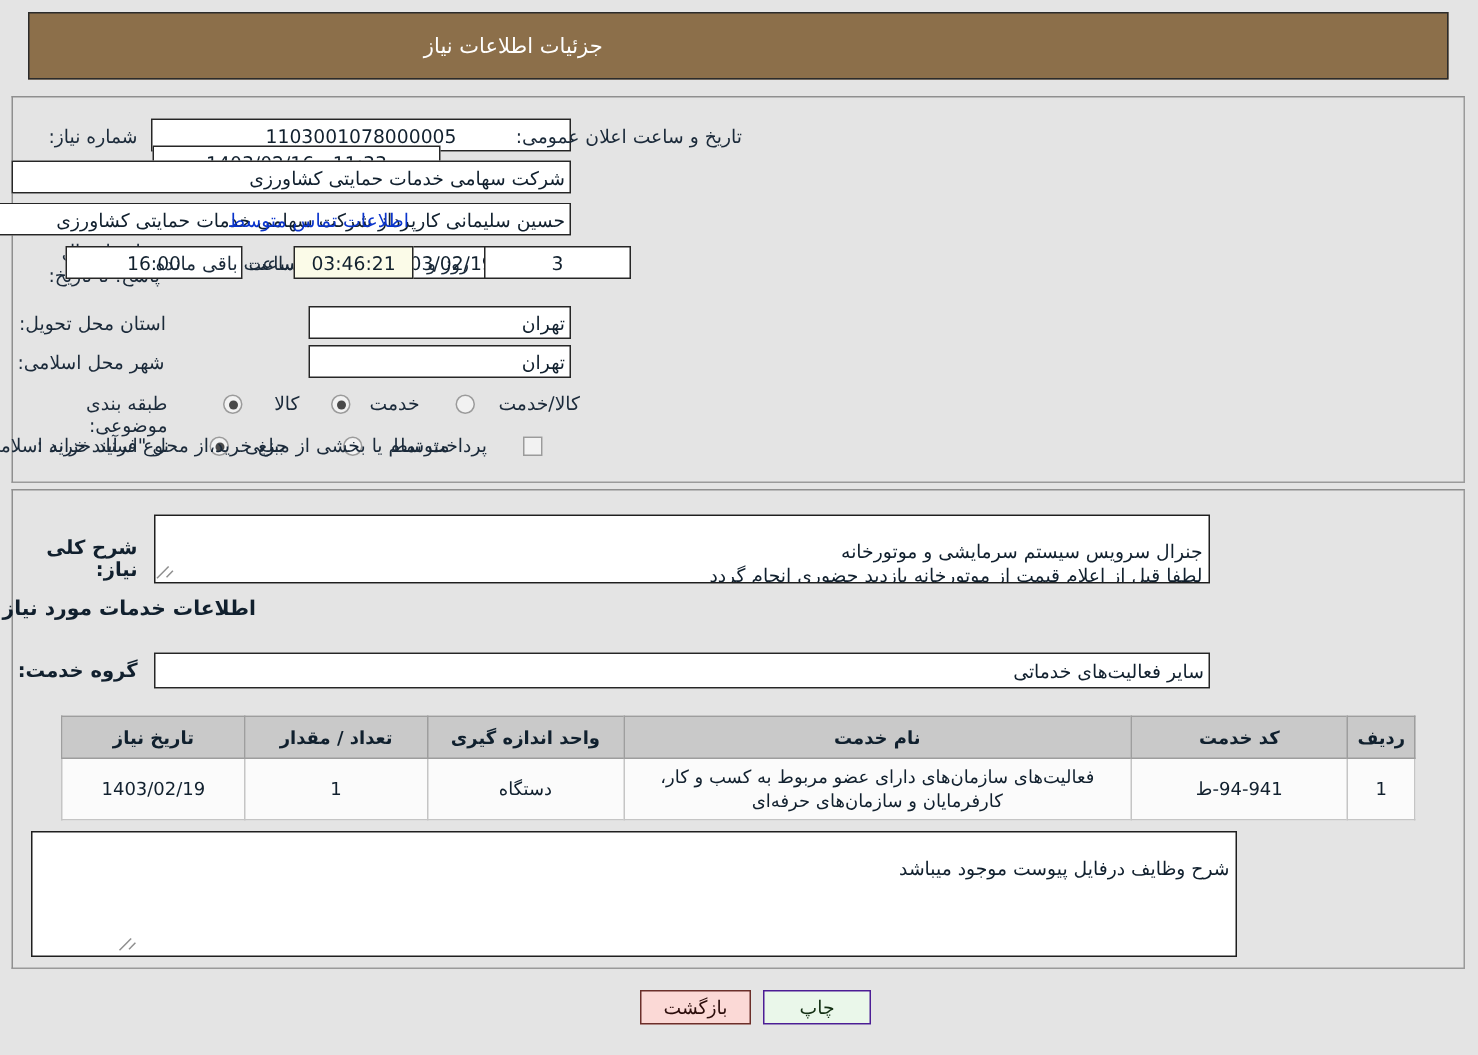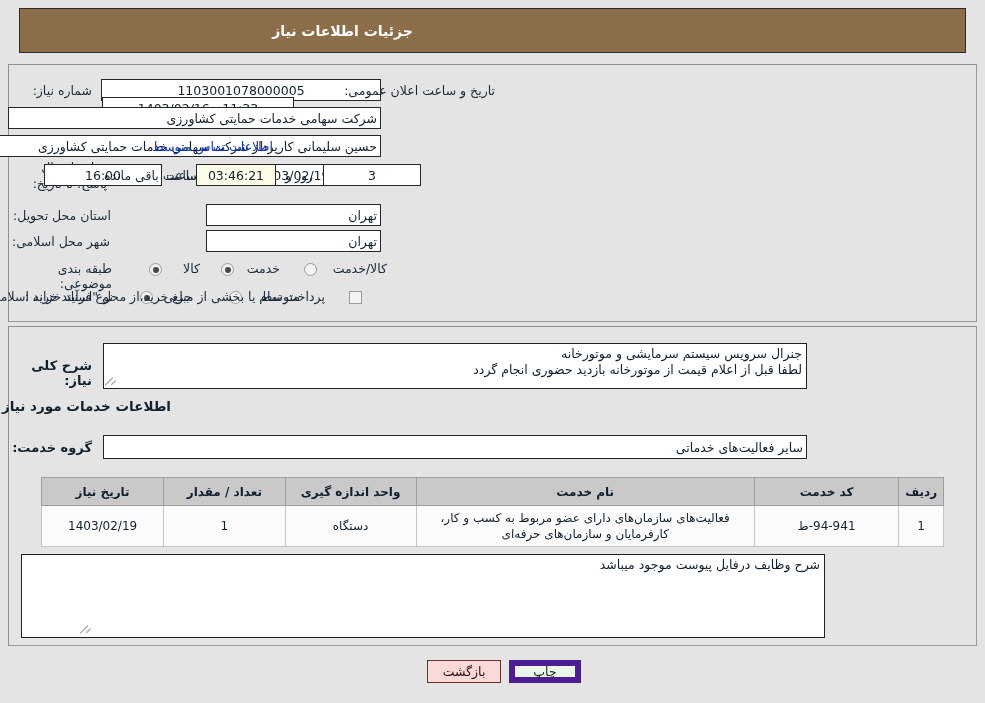--- a/index.html
+++ b/index.html
@@ -85,21 +85,20 @@
     align-items: center;
     justify-content: flex-start;
     padding-right: 0;
   }
   .title-bar span {
     display: block;
     width: 100%;
     text-align: center;
     padding-right: 300px;
     box-sizing: border-box;
-    font-weight: bold;
   }
 
   
   .panel {
     position: absolute;
     border: 1px solid #9a9a9a;
     border-top-color: #8f8f8f;
     border-left-color: #8f8f8f;
     background: #e4e4e4;
     box-sizing: border-box;
@@ -181,21 +180,21 @@
   }
 
   
   .ta {
     position: absolute;
     background: #ffffff;
     border: 1px solid #1f1f1f;
     box-sizing: border-box;
     font-size: 12.5px;
     color: #11202e;
-    padding: 2px 4px 0 4px;
+    padding: 16px 4px 0 4px;
     line-height: 16px;
     overflow: hidden;
     text-align: right;
     white-space: pre-line;
   }
   .grip {
     position: absolute;
     width: 11px; height: 11px;
     pointer-events: none;
   }
@@ -244,21 +243,21 @@
     position: absolute;
     box-sizing: border-box;
     font-size: 12.5px;
     display: flex;
     align-items: center;
     justify-content: center;
     cursor: pointer;
   }
   .btn-print {
     background: #eaf7ea;
-    border: 6px solid #4c1d95;
+    border: 1px solid #4c1d95;
     color: #143014;
   }
   .btn-back {
     background: #fbd9d6;
     border: 1px solid #6b2f2a;
     color: #2b0d0b;
   }
 </style>
 </head>
 <body>

